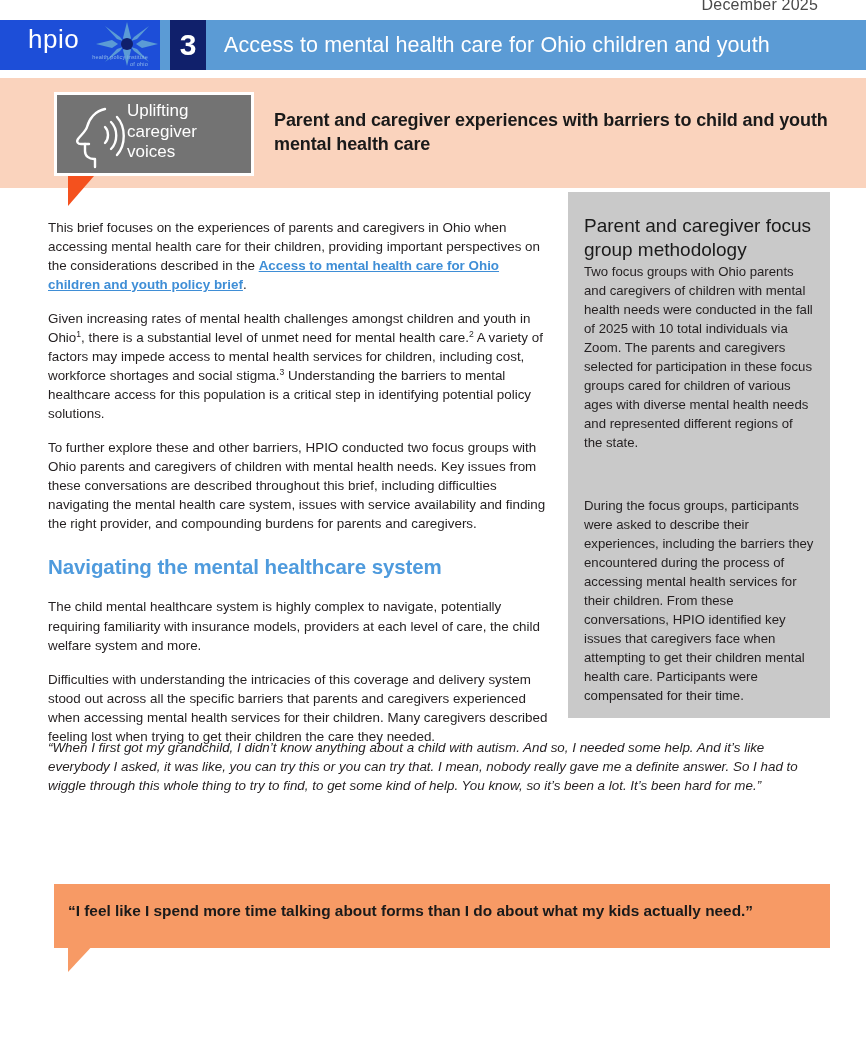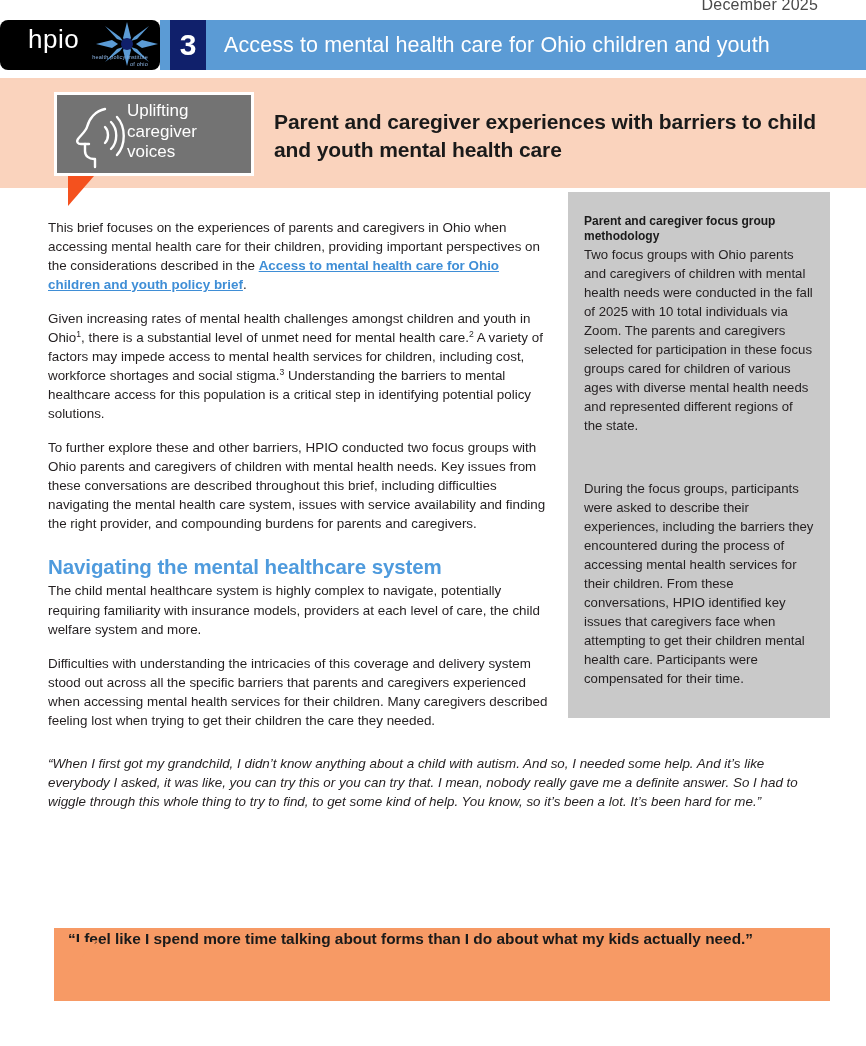--- a/index.html
+++ b/index.html
@@ -24,24 +24,23 @@
   
   .header-band {
     position: absolute;
     left: 0; top: 20px;
     width: 866px; height: 50px;
     display: flex;
     align-items: stretch;
   }
   .logo-block {
     width: 160px;
-    background: #000000;
+    background: #1d4ed8;
     position: relative;
     flex: 0 0 auto;
-    border-radius: 8px;
   }
   .logo-wordmark {
     position: absolute;
     left: 28px; top: 6px;
     font-size: 26px;
     color: #ffffff;
     font-weight: 400;
     letter-spacing: .5px;
     line-height: 1;
   }
@@ -114,21 +113,21 @@
     font-size: 17px;
     line-height: 1.22;
   }
   .uplift-icon { position: absolute; left: 8px; top: 10px; }
 
   .doc-title {
     position: absolute;
     left: 274px; top: 108px;
     width: 570px;
     color: #1a1a1a;
-    font-size: 21px;
+    font-size: 18px;
     font-weight: bold;
     line-height: 1.34;
     letter-spacing: -.1px;
   }
 
   
   .col-left {
     position: absolute;
     left: 48px; top: 218px;
     width: 505px;
@@ -141,70 +140,68 @@
   }
   .col-left p:last-child { margin-bottom: 12px; }
   .linktext { color: #3f8ed6; font-weight: bold; }
   sup { font-size: 8.6px; vertical-align: super; line-height: 0; }
 
   .section-head {
     color: #4f9bdd;
     font-size: 20.5px;
     font-weight: bold;
     margin-top: 22px;
-    margin-bottom: 2px;
+    margin-bottom: 18px;
     letter-spacing: -.1px;
   }
 
   
   .sidebar {
     position: absolute;
     left: 568px; top: 192px;
     width: 262px; height: 526px;
     background: #c9c9c9;
     padding: 22px 16px 10px 16px;
   }
   .sidebar h3 {
-    font-size: 12px;
-    font-weight: bold;
+    font-size: 19px;
+    font-weight: normal;
     color: #1a1a1a;
     line-height: 1.24;
     margin-bottom: 1px;
   }
   .sidebar p {
     font-size: 13.2px;
     color: #231f20;
     line-height: 1.44;
     margin-bottom: 32px;
   }
   .sidebar p:last-child { margin-bottom: 0; margin-top: 44px; }
 
   
   .col-full {
     position: absolute;
     left: 48px; top: 738px;
     width: 780px;
-    margin-top: 16px;
   }
   .col-full .quote-italic {
     font-style: italic;
     font-size: 13.4px;
     line-height: 1.43;
     color: #231f20;
     margin-bottom: 17px;
   }
 
   
   .pullquote {
     position: absolute;
     left: 54px; top: 884px;
-    width: 776px; height: 73px;
+    width: 776px; height: 64px;
     background: #f79a65;
-    padding: 0 18px 0 14px;
-    margin-top: 44px;
+    padding: 16px 18px 0 14px;
   }
   .pullquote span {
     font-size: 15.4px;
     font-weight: bold;
     color: #1a1a1a;
     line-height: 1.42;
     display: block;
   }
   .pullquote-tail {
     position: absolute;

